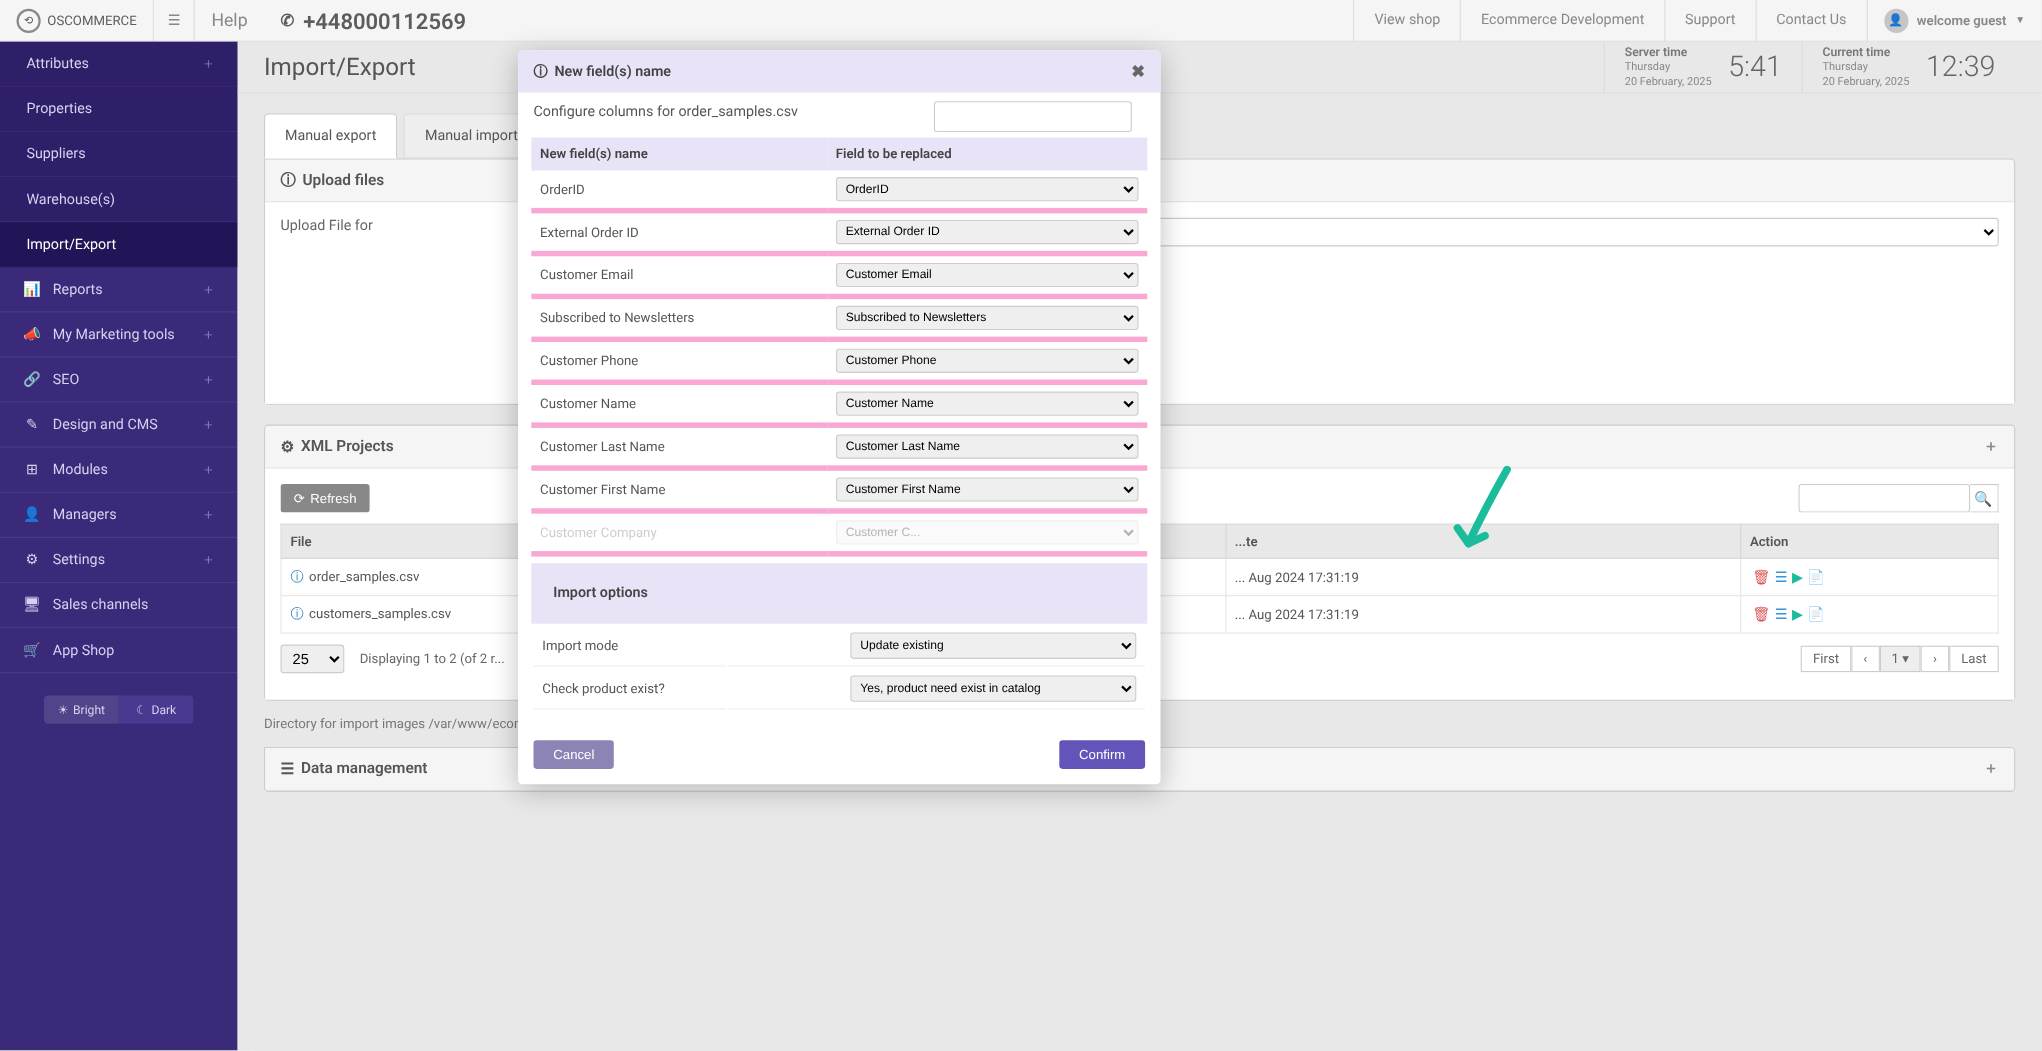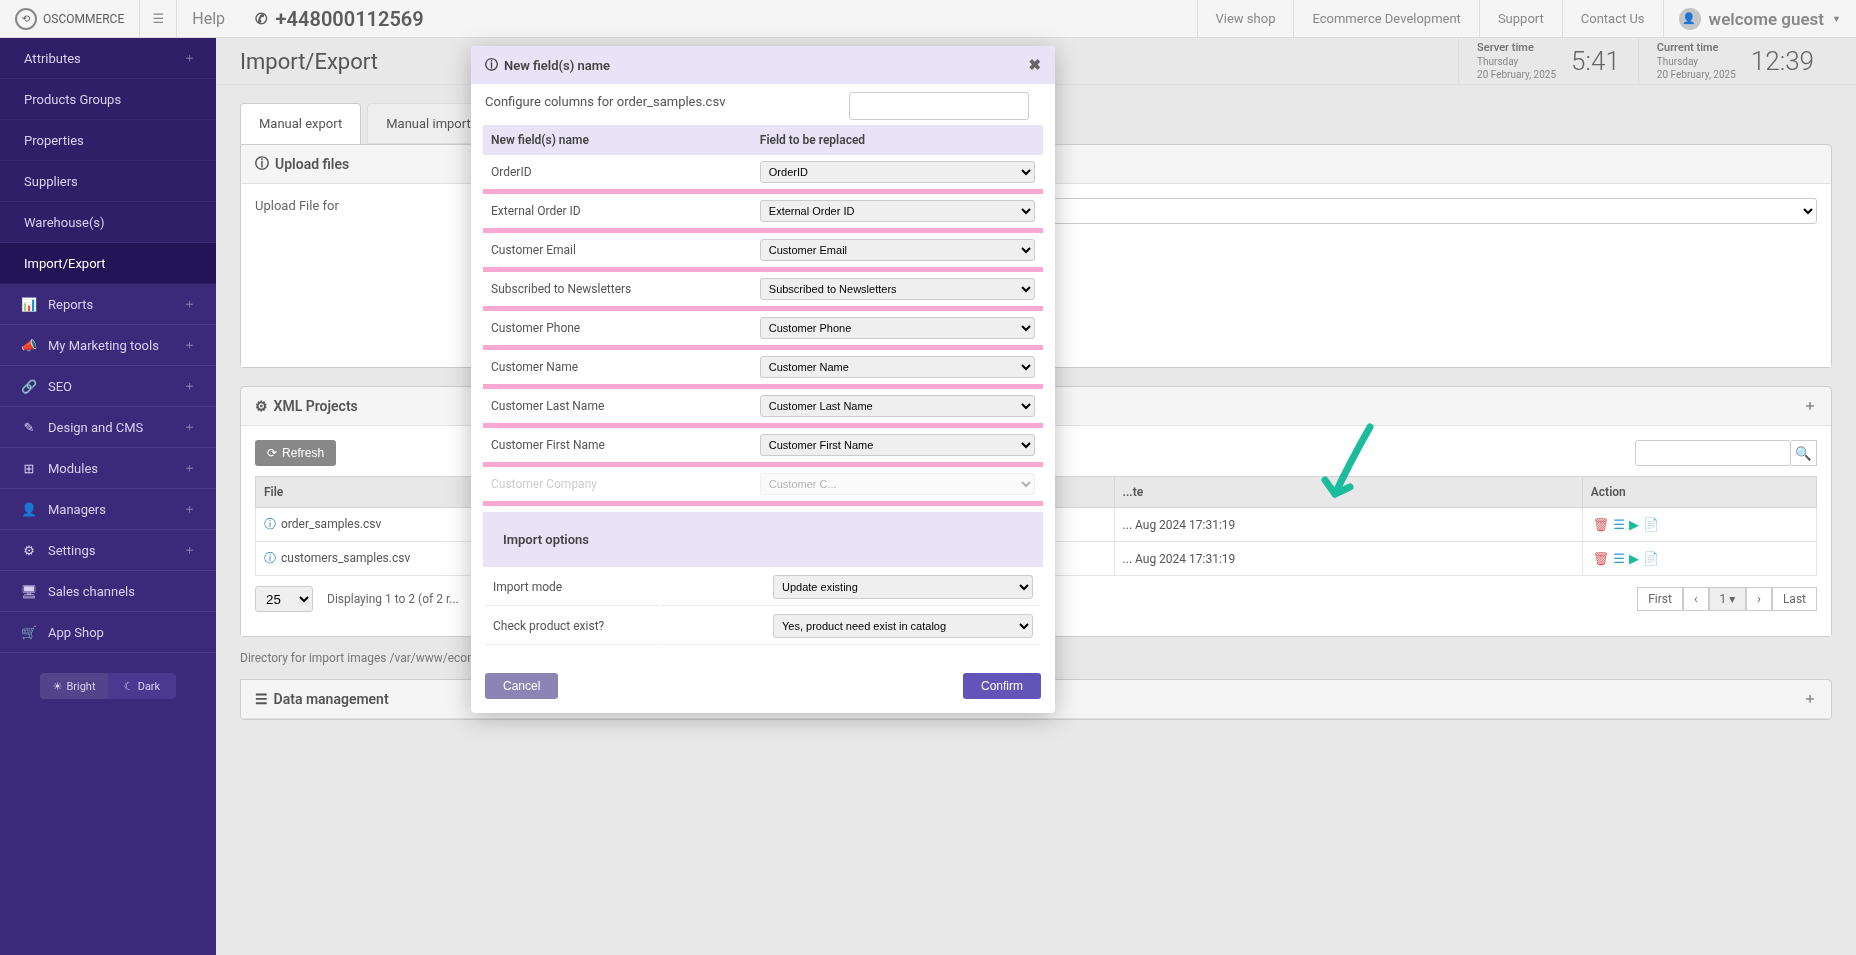--- a/index.html
+++ b/index.html
@@ -10,21 +10,21 @@
     .logo { display: flex; align-items: center; padding: 0 15px; color: #5c5c5c; font-size: 12px; }
     .logo-icon { width: 22px; height: 22px; border: 2px solid #888; border-radius: 50%; margin-right: 6px; display:flex; align-items:center; justify-content:center; font-size:10px; }
     .hamburger { width: 38px; height: 38px; display: flex; align-items: center; justify-content: center; border-left: 1px solid #ddd; border-right: 1px solid #ddd; cursor: pointer; color: #888; }
     .top-link { padding: 0 15px; color: #888; font-size: 16px; cursor: pointer; }
     .phone { display: flex; align-items: center; padding: 0 15px; color: #5c5c5c; font-size: 20px; font-weight: 600; }
     .phone-icon { margin-right: 8px; font-size: 15px; }
     .top-spacer { flex: 1; }
     .top-right-link { padding: 12px 18px; color: #888; font-size: 13px; cursor: pointer; border-left: 1px solid #ddd; height: 38px; display: flex; align-items: center; }
     .user-area { display: flex; align-items: center; padding: 0 15px; border-left: 1px solid #ddd; height: 38px; cursor: pointer; }
     .user-avatar { width: 22px; height: 22px; border-radius: 50%; background: #c5c5c5; margin-right: 8px; display:flex; align-items:center; justify-content:center; color:#fff; font-size:11px; }
-    .user-name { color: #888; font-weight: 600; font-size: 17px; }
+    .user-name { color: #888; font-weight: 600; font-size: 12px; }
     .caret-down { margin-left: 8px; color: #888; font-size: 9px; }
 
     
     .sidebar { width: 216px; position: absolute; left: 0; top: 38px; bottom: 0; background: #3b2a7a; color: #d8d1f0; }
     .side-item { height: 41px; display: flex; align-items: center; padding: 0 20px; border-bottom: 1px solid rgba(255,255,255,0.08); cursor: pointer; font-size: 13px; }
     .side-item.sub { padding-left: 24px; background: #2f1e68; border-bottom: 1px solid rgba(255,255,255,0.05); }
     .side-item.sub.active { background: #221456; color: #fff; }
     .side-icon { width: 18px; margin-right: 10px; font-size: 13px; text-align: center; }
     .side-label { flex: 1; }
     .side-plus { color: rgba(255,255,255,0.4); font-size: 13px; }
@@ -122,23 +122,20 @@
     <span class="user-name">welcome guest</span>
     <span class="caret-down">▼</span>
   </div>
 </div>
 
 <div class="sidebar">
   <div id="sidebar-items">
       <div class="side-item sub">
         <span class="side-label">Attributes</span>
         <span class="side-plus">＋</span>
-      </div>
-      <div class="side-item sub">
-        <span class="side-label">Products Groups</span>
       </div>
       <div class="side-item sub">
         <span class="side-label">Properties</span>
       </div>
       <div class="side-item sub">
         <span class="side-label">Suppliers</span>
       </div>
       <div class="side-item sub">
         <span class="side-label">Warehouse(s)</span>
       </div>

